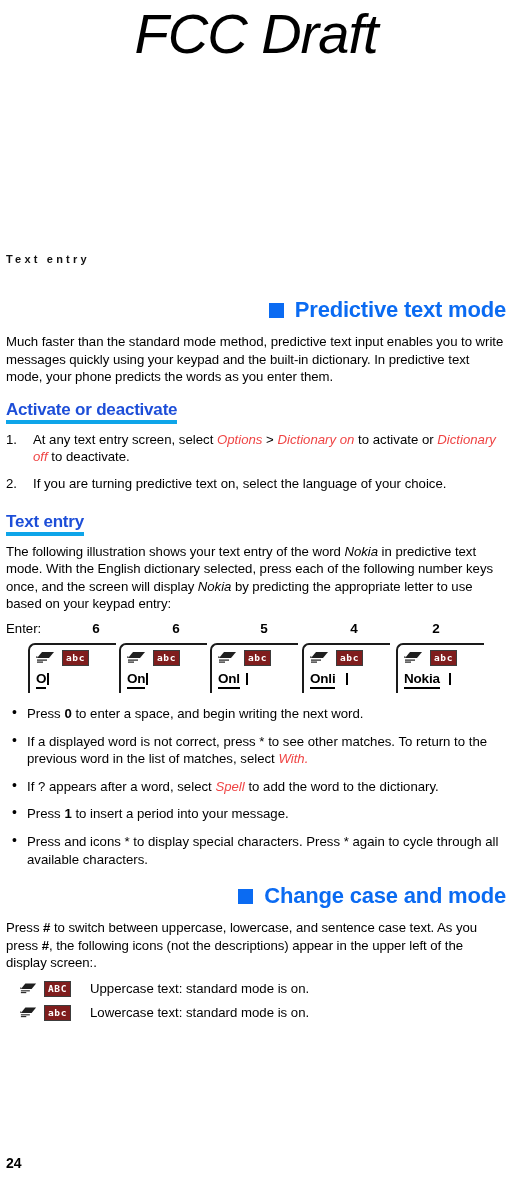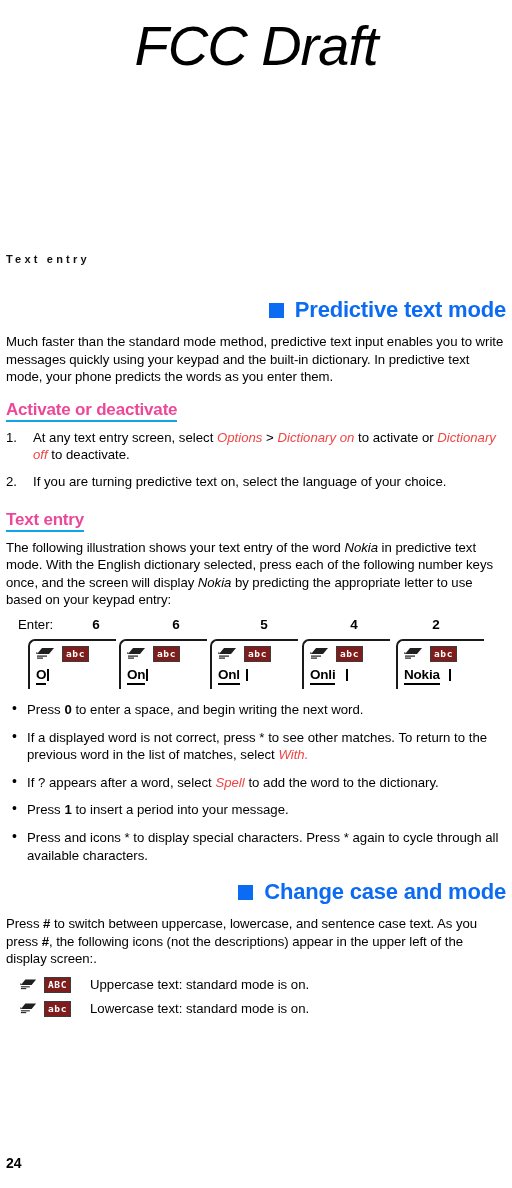--- a/index.html
+++ b/index.html
@@ -23,21 +23,20 @@
     left: 0px;
     width: 512px;
     text-align: center;
     font-size: 56px;
     font-style: italic;
     font-weight: 400;
     letter-spacing: -1px;
     line-height: 68px;
     color: #000000;
     font-family: "Liberation Sans", "DejaVu Sans", sans-serif;
-    margin-top: 12px;
   }
 
   
   .page {
     position: absolute;
     top: 252px;
     left: 6px;
     width: 500px;
   }
 
@@ -69,22 +68,22 @@
     font-weight: bold;
     color: #0b6bf2;
     line-height: 24px;
     letter-spacing: -0.2px;
   }
 
   
   .h-sub {
     font-size: 17px;
     font-weight: bold;
-    color: #ec4899;
-    border-bottom: 2px solid #0ea5e9;
+    color: #1d4ed8;
+    border-bottom: 4px solid #0ea5e9;
     display: inline-block;
     line-height: 19px;
     padding-bottom: 1px;
     margin: 0 0 7px 0;
     letter-spacing: -0.2px;
   }
 
   p.body, li.body {
     font-size: 13.2px;
     line-height: 17.6px;
@@ -138,21 +137,21 @@
 
   
   .enter-row {
     position: relative;
     height: 20px;
     margin-top: 2px;
     margin-bottom: 3px;
   }
   .enter-lbl {
     position: absolute;
-    left: 12px;
+    left: 0;
     top: 0;
     font-size: 13.2px;
     line-height: 18px;
   }
   .enter-row .knum {
     position: absolute;
     top: 0;
     font-size: 13.5px;
     font-weight: bold;
     line-height: 18px;

